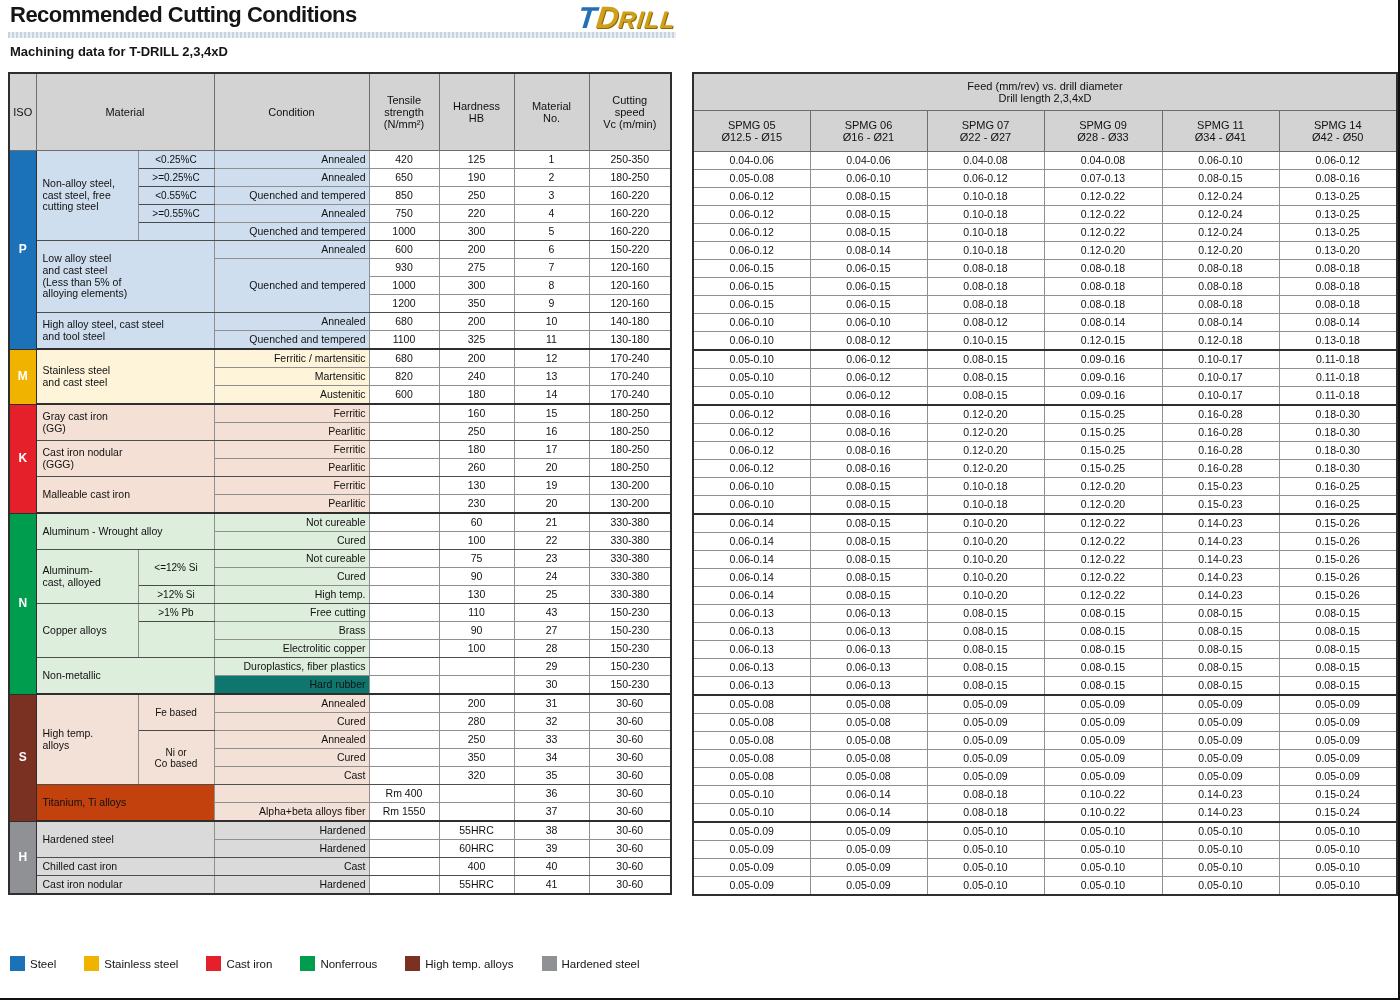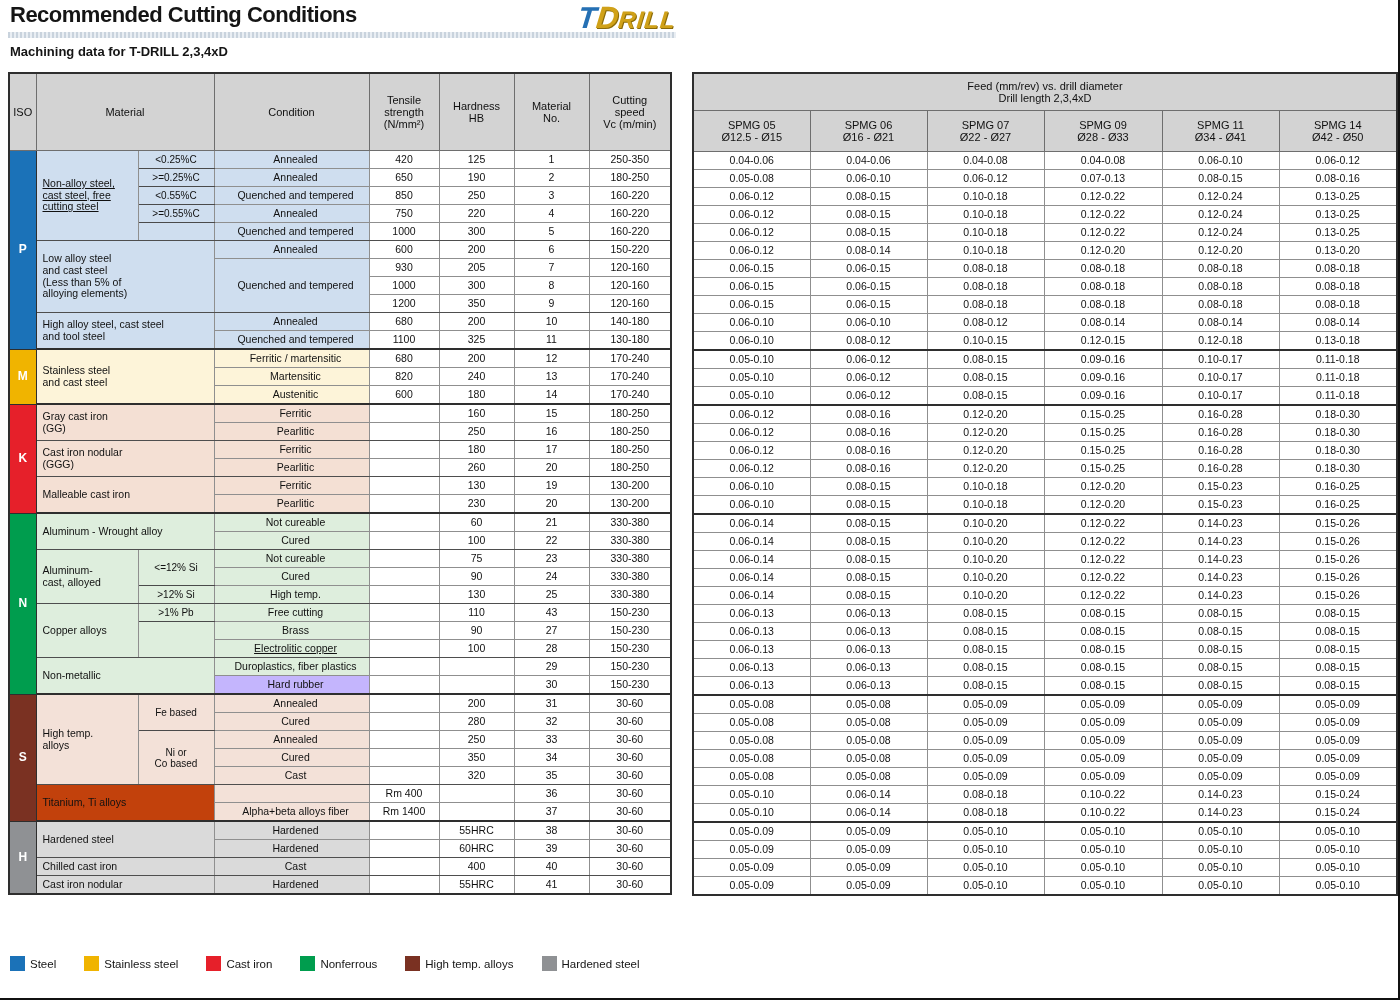--- a/index.html
+++ b/index.html
@@ -29,21 +29,21 @@
       border:1px solid #6e6e6e;}
   .lt-table thead th{height:76px;}
   .rt-table thead th.band{height:36px;text-align:center;}
   .rt-table thead th.colhead{height:40px;}
   .lt-table tbody td{height:17px;}
   .rt-table tbody td{height:17px;text-align:center;white-space:nowrap;}
   td.iso{color:#fff;font-weight:bold;font-size:12px;text-align:center;border:1px solid #2e2e2e;}
   td.iso.hatch{background-image:repeating-linear-gradient(45deg,rgba(255,255,255,0.25) 0 2px,rgba(0,0,0,0.12) 2px 4px);}
   td.mat{white-space:pre-line;vertical-align:middle;text-align:left;padding-left:6px;}
   td.sub{white-space:pre-line;text-align:center;font-size:10px;vertical-align:middle;}
-  td.cond{text-align:center;padding-left:11px;white-space:nowrap;vertical-align:middle;}
+  td.cond{text-align:right;padding-left:11px;white-space:nowrap;vertical-align:middle;}
   td.num{text-align:center;white-space:nowrap;background:#fff;}
   .subline{border-bottom:1.5px solid #4a4a4a !important;}
   .bgroup{border-bottom:1.5px solid #4e4e4e !important;}
   .bthick{border-bottom:2.5px solid #2e2e2e !important;}
   .rt-table tr.secend td{border-bottom:2.5px solid #2e2e2e;}
 
   .footnote{position:absolute;left:10px;top:934px;font-size:11.5px;color:#151515;}
   .legend{position:absolute;left:10px;top:956px;display:flex;align-items:center;gap:28px;}
   .legend-item{display:flex;align-items:center;gap:5px;font-size:11.5px;color:#151515;}
   .legend-swatch{width:15px;height:15px;display:inline-block;}
@@ -83,21 +83,21 @@
             <th>Material
 No.</th>
             <th>Cutting
 speed
 Vc (m/min)</th>
           </tr>
         </thead>
         <tbody>
           <tr>
             <td class="iso" rowspan="11" style="background: rgb(27, 114, 184);">P</td>
-            <td class="mat bgroup" rowspan="5" style="background: rgb(207, 222, 239); text-decoration: underline;">Non-alloy steel,
+            <td class="mat bgroup" rowspan="5" style="background: rgb(207, 222, 239);">Non-alloy steel,
 cast steel, free
 cutting steel</td>
             <td class="sub subline" rowspan="1" style="background: rgb(207, 222, 239);">&lt;0.25%C</td>
             <td class="cond" rowspan="1" style="background: rgb(207, 222, 239);">Annealed</td>
             <td class="num">420</td>
             <td class="num">125</td>
             <td class="num">1</td>
             <td class="num">250-350</td>
           </tr>
           <tr>
@@ -139,21 +139,21 @@
 alloying elements)</td>
             <td class="cond" rowspan="1" style="background: rgb(207, 222, 239);">Annealed</td>
             <td class="num">600</td>
             <td class="num">200</td>
             <td class="num">6</td>
             <td class="num">150-220</td>
           </tr>
           <tr>
             <td class="cond bgroup" rowspan="3" style="background: rgb(207, 222, 239);">Quenched and tempered</td>
             <td class="num">930</td>
-            <td class="num">205</td>
+            <td class="num">275</td>
             <td class="num">7</td>
             <td class="num">120-160</td>
           </tr>
           <tr>
             <td class="num">1000</td>
             <td class="num">300</td>
             <td class="num">8</td>
             <td class="num">120-160</td>
           </tr>
           <tr>
@@ -302,36 +302,36 @@
           </tr>
           <tr>
             <td class="sub bgroup" rowspan="2" style="background: rgb(222, 238, 221);"></td>
             <td class="cond" rowspan="1" style="background: rgb(222, 238, 221);">Brass</td>
             <td class="num"></td>
             <td class="num">90</td>
             <td class="num">27</td>
             <td class="num">150-230</td>
           </tr>
           <tr>
-            <td class="cond bgroup" rowspan="1" style="background: rgb(222, 238, 221); text-decoration: underline;">Electrolitic copper</td>
+            <td class="cond bgroup" rowspan="1" style="background: rgb(222, 238, 221);">Electrolitic copper</td>
             <td class="num bgroup"></td>
             <td class="num bgroup">100</td>
             <td class="num bgroup">28</td>
             <td class="num bgroup">150-230</td>
           </tr>
           <tr>
             <td class="mat bthick" rowspan="2" colspan="2" style="background: rgb(222, 238, 221);">Non-metallic</td>
             <td class="cond" rowspan="1" style="background: rgb(222, 238, 221);">Duroplastics, fiber plastics</td>
             <td class="num"></td>
             <td class="num"></td>
             <td class="num">29</td>
             <td class="num">150-230</td>
           </tr>
           <tr>
-            <td class="cond bthick" rowspan="1" style="background: #c4b5fd;">Hard rubber</td>
+            <td class="cond bthick" rowspan="1" style="background: #0f766e;">Hard rubber</td>
             <td class="num bthick"></td>
             <td class="num bthick"></td>
             <td class="num bthick">30</td>
             <td class="num bthick">150-230</td>
           </tr>
           <tr>
             <td class="iso" rowspan="7" style="background: rgb(122, 49, 34);">S</td>
             <td class="mat bgroup" rowspan="5" style="background: rgb(243, 225, 216);">High temp.
 alloys</td>
             <td class="sub subline" rowspan="2" style="background: rgb(243, 225, 216);">Fe based</td>
@@ -374,21 +374,21 @@
           <tr>
             <td class="mat bthick" rowspan="2" colspan="2" style="background: #c2410c;">Titanium, Ti alloys</td>
             <td class="cond" rowspan="1" style="background: rgb(243, 225, 216);"></td>
             <td class="num">Rm 400</td>
             <td class="num"></td>
             <td class="num">36</td>
             <td class="num">30-60</td>
           </tr>
           <tr>
             <td class="cond bthick" rowspan="1" style="background: rgb(243, 225, 216);">Alpha+beta alloys fiber</td>
-            <td class="num bthick">Rm 1400</td>
+            <td class="num bthick">Rm 1550</td>
             <td class="num bthick"></td>
             <td class="num bthick">37</td>
             <td class="num bthick">30-60</td>
           </tr>
           <tr>
             <td class="iso hatch" rowspan="4" style="background: rgb(143, 145, 148);">H</td>
             <td class="mat bgroup" rowspan="2" colspan="2" style="background: rgb(218, 218, 218);">Hardened steel</td>
             <td class="cond" rowspan="1" style="background: rgb(218, 218, 218);">Hardened</td>
             <td class="num"></td>
             <td class="num">55HRC</td>

